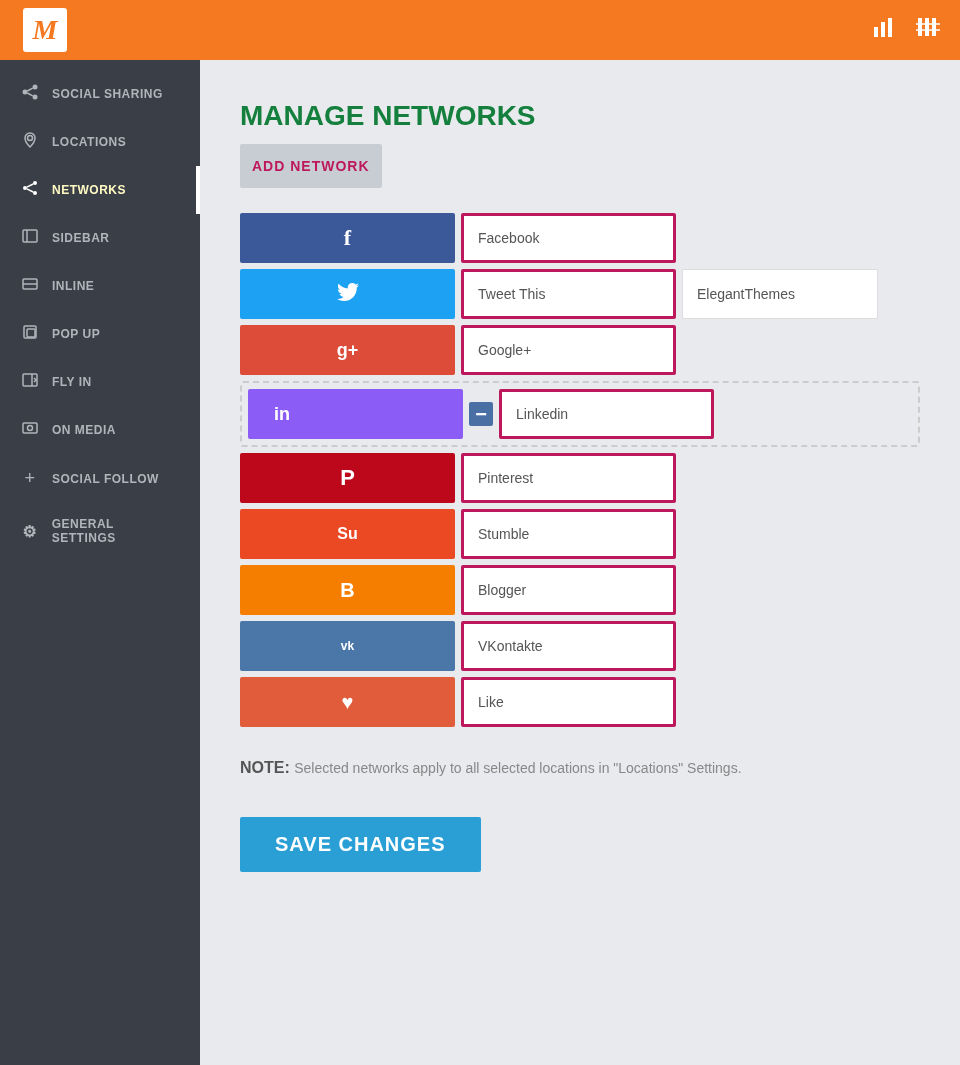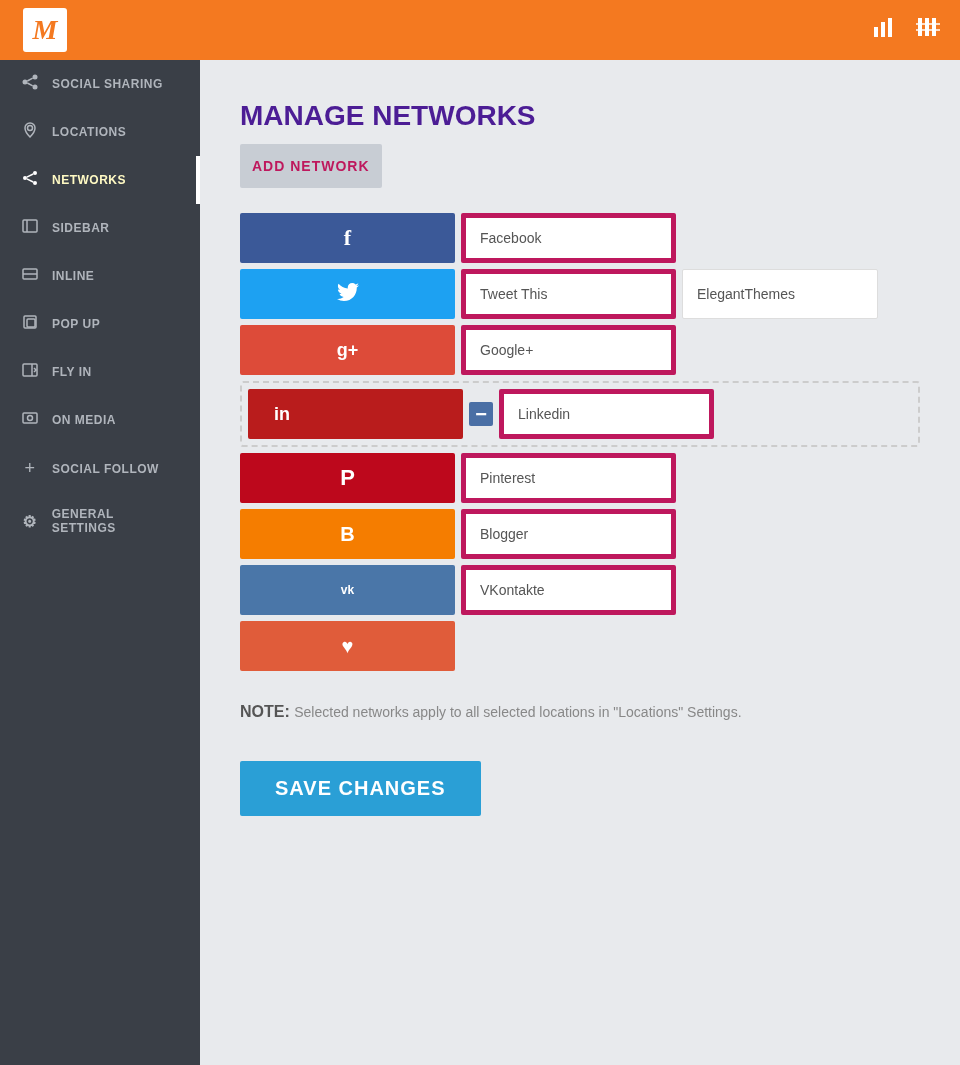--- a/index.html
+++ b/index.html
@@ -40,20 +40,21 @@
       overflow: hidden;
     }
 
     
     .sidebar {
       width: 200px;
       background: #3a3f47;
       flex-shrink: 0;
       display: flex;
       flex-direction: column;
+      padding-top: 10px;
     }
     .sidebar-item {
       display: flex;
       align-items: center;
       gap: 12px;
       padding: 14px 20px;
       color: #b0b5bc;
       font-size: 12px;
       font-weight: 700;
       letter-spacing: 0.5px;
@@ -83,21 +84,21 @@
     .content {
       flex: 1;
       background: #e8eaed;
       overflow-y: auto;
       padding: 40px 40px 40px 40px;
     }
 
     .page-title {
       font-size: 28px;
       font-weight: 700;
-      color: #4c1d95;
+      color: #15803d;
       margin-bottom: 12px;
       text-transform: uppercase;
     }
     .page-description {
       font-size: 14px;
       color: #555;
       margin-bottom: 30px;
       line-height: 1.5;
       max-width: 700px;
     }
@@ -145,21 +146,21 @@
 
     .network-icon {
       color: white;
       font-size: 20px;
       font-weight: 700;
     }
 
     .network-label-input {
       height: 50px;
       width: 215px;
-      border: 5px solid #be185d;
+      border: 3px solid #be185d;
       background: white;
       padding: 0 14px;
       font-size: 14px;
       color: #555;
       border-radius: 2px;
       flex-shrink: 0;
     }
 
     .network-username-input {
       height: 50px;
@@ -241,21 +242,21 @@
       align-items: center;
       justify-content: center;
       border-radius: 3px;
       font-family: Georgia, serif;
     }
 
     
     .icon-facebook { background: #3b5998; }
     .icon-twitter { background: #1da1f2; }
     .icon-googleplus { background: #dd4b39; }
-    .icon-linkedin { background: #b91c1c; padding-left: 26px; }
+    .icon-linkedin { background: #8b5cf6; padding-left: 26px; }
     .icon-pinterest { background: #bd081c; }
     .icon-stumble { background: #eb4924; }
     .icon-blogger { background: #f57d00; }
     .icon-vkontakte { background: #4a76a8; }
     .icon-like { background: #e05c3a; }
   </style>
 </head>
 <body>
 
 <div class="header">
@@ -416,39 +417,46 @@
         <input class="network-label-input" type="text" value="Linkedin" style="">
       </div>
 
       <div class="network-row">
         <button class="network-btn icon-pinterest">
           <span class="network-icon" style="font-size:22px;font-weight:700;color:white;">P</span>
         </button>
         <input class="network-label-input" type="text" value="Pinterest" style="">
       </div>
 
+      <div class="network-row">
+        <button class="network-btn icon-stumble">
+          <span class="network-icon" style="font-size:16px;font-weight:700;color:white;">Su</span>
+        </button>
+        <input class="network-label-input" type="text" value="Stumble" style="">
+      </div>
 
       <div class="network-row">
         <button class="network-btn icon-blogger">
           <span class="network-icon" style="font-size:20px;font-weight:700;color:white;">B</span>
         </button>
         <input class="network-label-input" type="text" value="Blogger" style="">
       </div>
 
       <div class="network-row">
         <button class="network-btn icon-vkontakte">
           <span class="network-icon" style="font-size:12px;font-weight:700;color:white;">vk</span>
         </button>
         <input class="network-label-input" type="text" value="VKontakte" style="">
       </div>
 
       <div class="network-row">
         <button class="network-btn icon-like">
           <span class="network-icon" style="font-size:20px;color:white;">♥</span>
         </button>
+        <input class="network-label-input" type="text" value="Like" style="">
       </div>
 
     </div>
 
     <div class="note-section">
       <span class="note-label">NOTE:</span>
       <span class="note-text">Selected networks apply to all selected locations in "Locations" Settings.</span>
     </div>
 
     <button class="save-btn">SAVE CHANGES</button>

